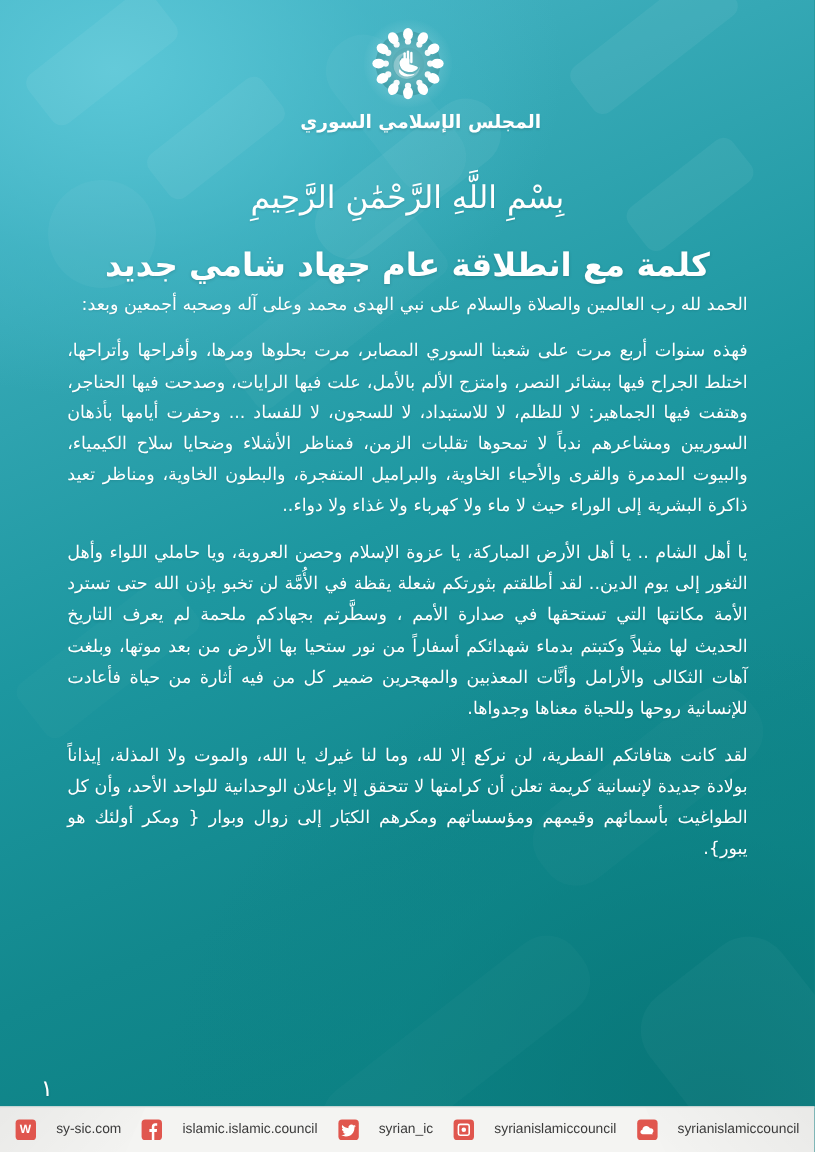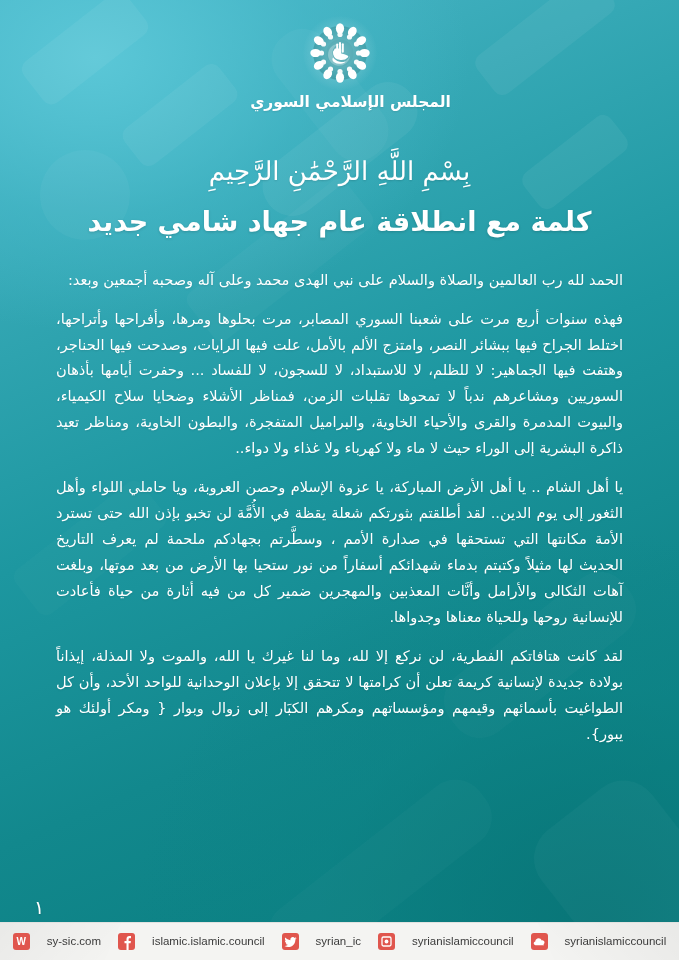--- a/index.html
+++ b/index.html
@@ -76,21 +76,21 @@
     letter-spacing: 0.2px;
     line-height: 1.3;
     text-shadow: 0 1px 2px rgba(0,0,0,0.10);
     padding-left: 22px;
   }
 
   .basmala-wrap {
     margin-top: 30px;
     height: 44px;
     display: flex;
-    align-items: flex-end;
+    align-items: center;
     justify-content: center;
   }
   .basmala {
     color: #ffffff;
     font-size: 26px;
     font-family: "DejaVu Serif", "Liberation Serif", serif;
     letter-spacing: 0px;
     text-shadow: 0 1px 2px rgba(0,0,0,0.12);
     white-space: nowrap;
   }
@@ -102,21 +102,20 @@
     font-weight: bold;
     line-height: 1.35;
     text-shadow: 0 1px 3px rgba(0,0,0,0.16);
     padding: 0 28px;
   }
 
   
   .body-area {
     position: relative;
     z-index: 3;
-    margin-top: 26px;
     padding: 0 56px;
   }
 
   .para {
     color: #ffffff;
     font-size: 14.6px;
     line-height: 1.78;
     text-align: justify;
     text-justify: inter-word;
     margin-bottom: 13px;

